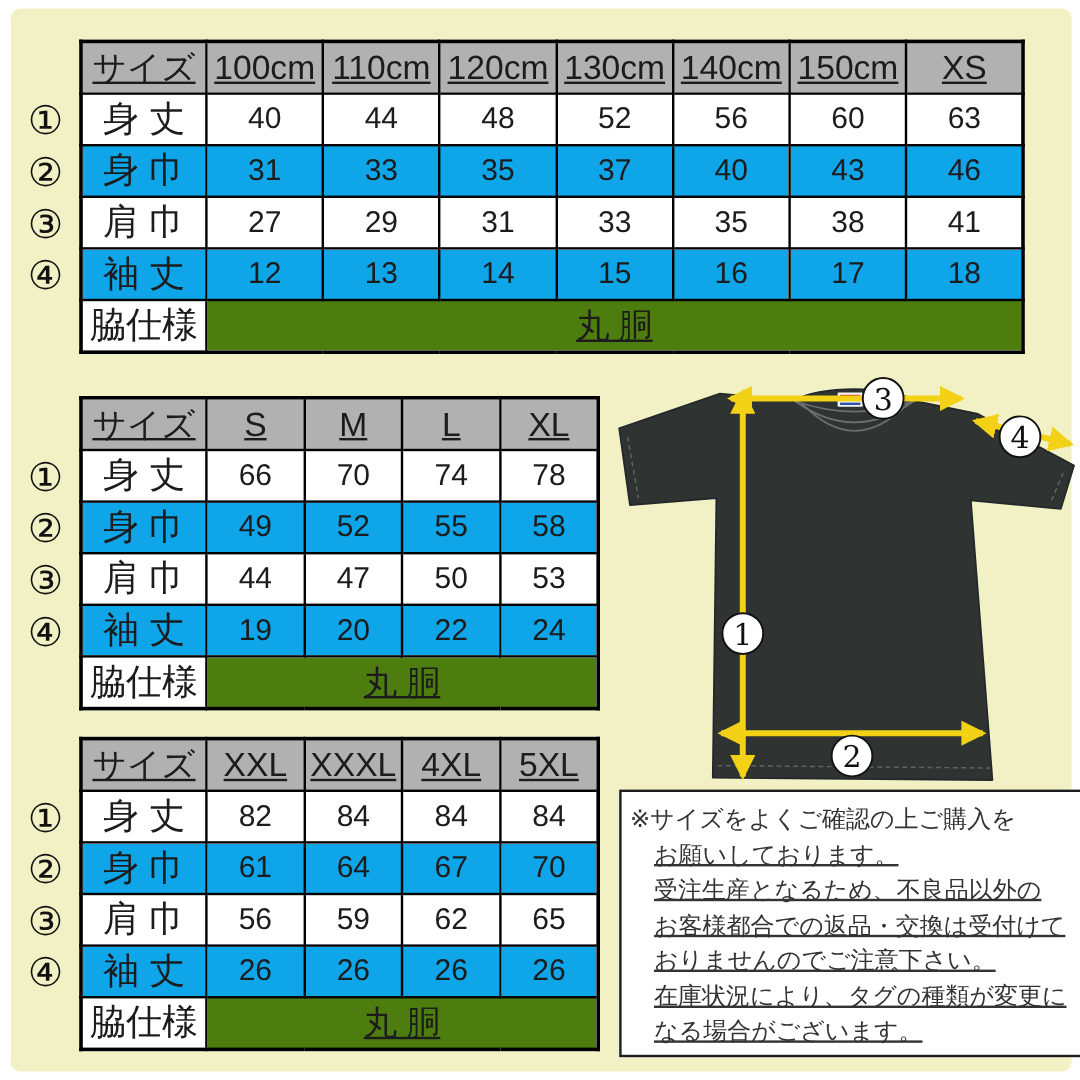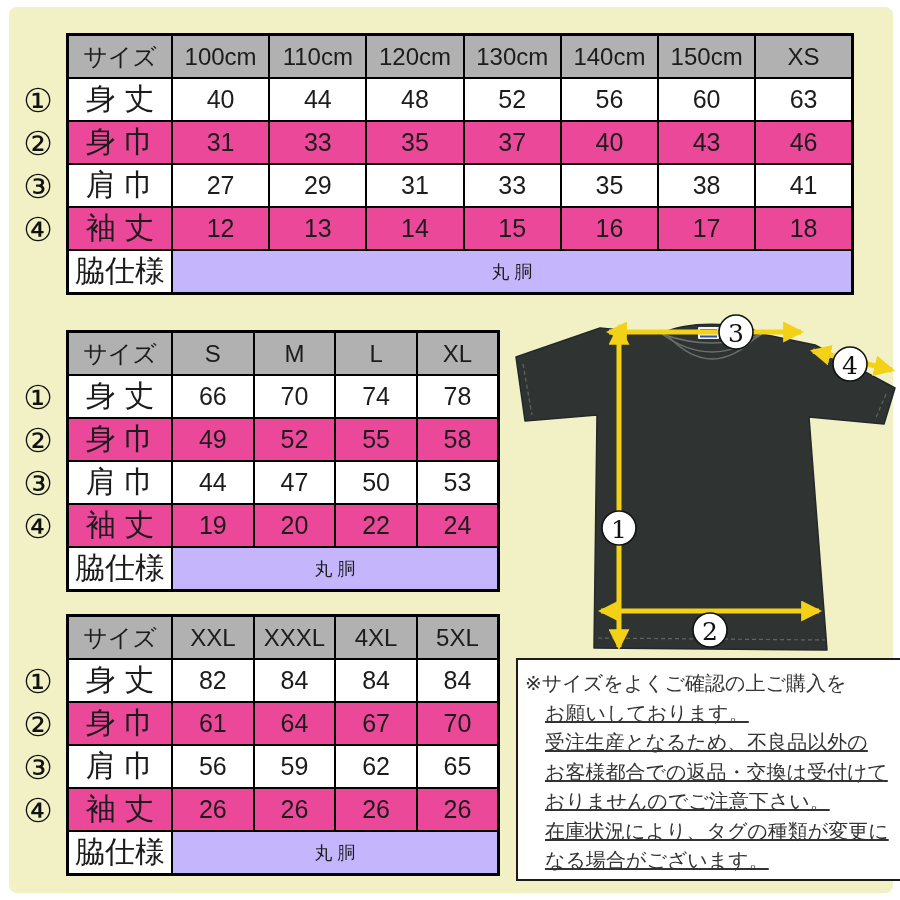--- a/index.html
+++ b/index.html
@@ -22,24 +22,24 @@
   table.sizes{border-collapse:collapse;border:3px solid #000;background:#ffffff;
     table-layout:fixed;}
   table.t0{width:788px;}
   table.t1,table.t2{width:434px;}
   .sizes th,.sizes td{border:2px solid #000;text-align:center;vertical-align:middle;
     padding:0;height:41px;font-weight:normal;font-size:25px;color:#1c1c1c;
     font-family:"Liberation Sans","DejaVu Sans",sans-serif;overflow:hidden;}
   table.t0 th:first-child,table.t0 td.lab{width:102px;}
   table.t1 th:first-child,table.t1 td.lab{width:102px;}
   table.t2 th:first-child,table.t2 td.lab{width:102px;}
-  .sizes tr.head th{background:#b1b1b1;font-size:24px;}
-  .sizes tr.alt td{background:#ec4899;}
+  .sizes tr.head th{background:#b1b1b1;font-size:28px;text-decoration:underline;}
+  .sizes tr.alt td{background:#0ea5e9;}
   .sizes td.lab{font-size:30px;}
-  .sizes td.span{font-size:18px;background:#c4b5fd;}
+  .sizes td.span{font-size:28px;background:#4d7c0f;text-decoration:underline;}
   
   #shirt{position:absolute;left:512px;top:312px;width:386px;height:343px;}
   
   #note{position:absolute;left:516px;top:658px;width:436px;height:223px;
     box-sizing:border-box;background:#ffffff;border:2px solid #1c1c1c;
     padding:9px 4px 0 7px;}
   .note-line{font-size:20px;line-height:29.5px;color:#333333;white-space:nowrap;
     font-family:"Liberation Sans","DejaVu Sans",sans-serif;}
   .note-line.cont{padding-left:20px;text-decoration:underline;}
 </style>

